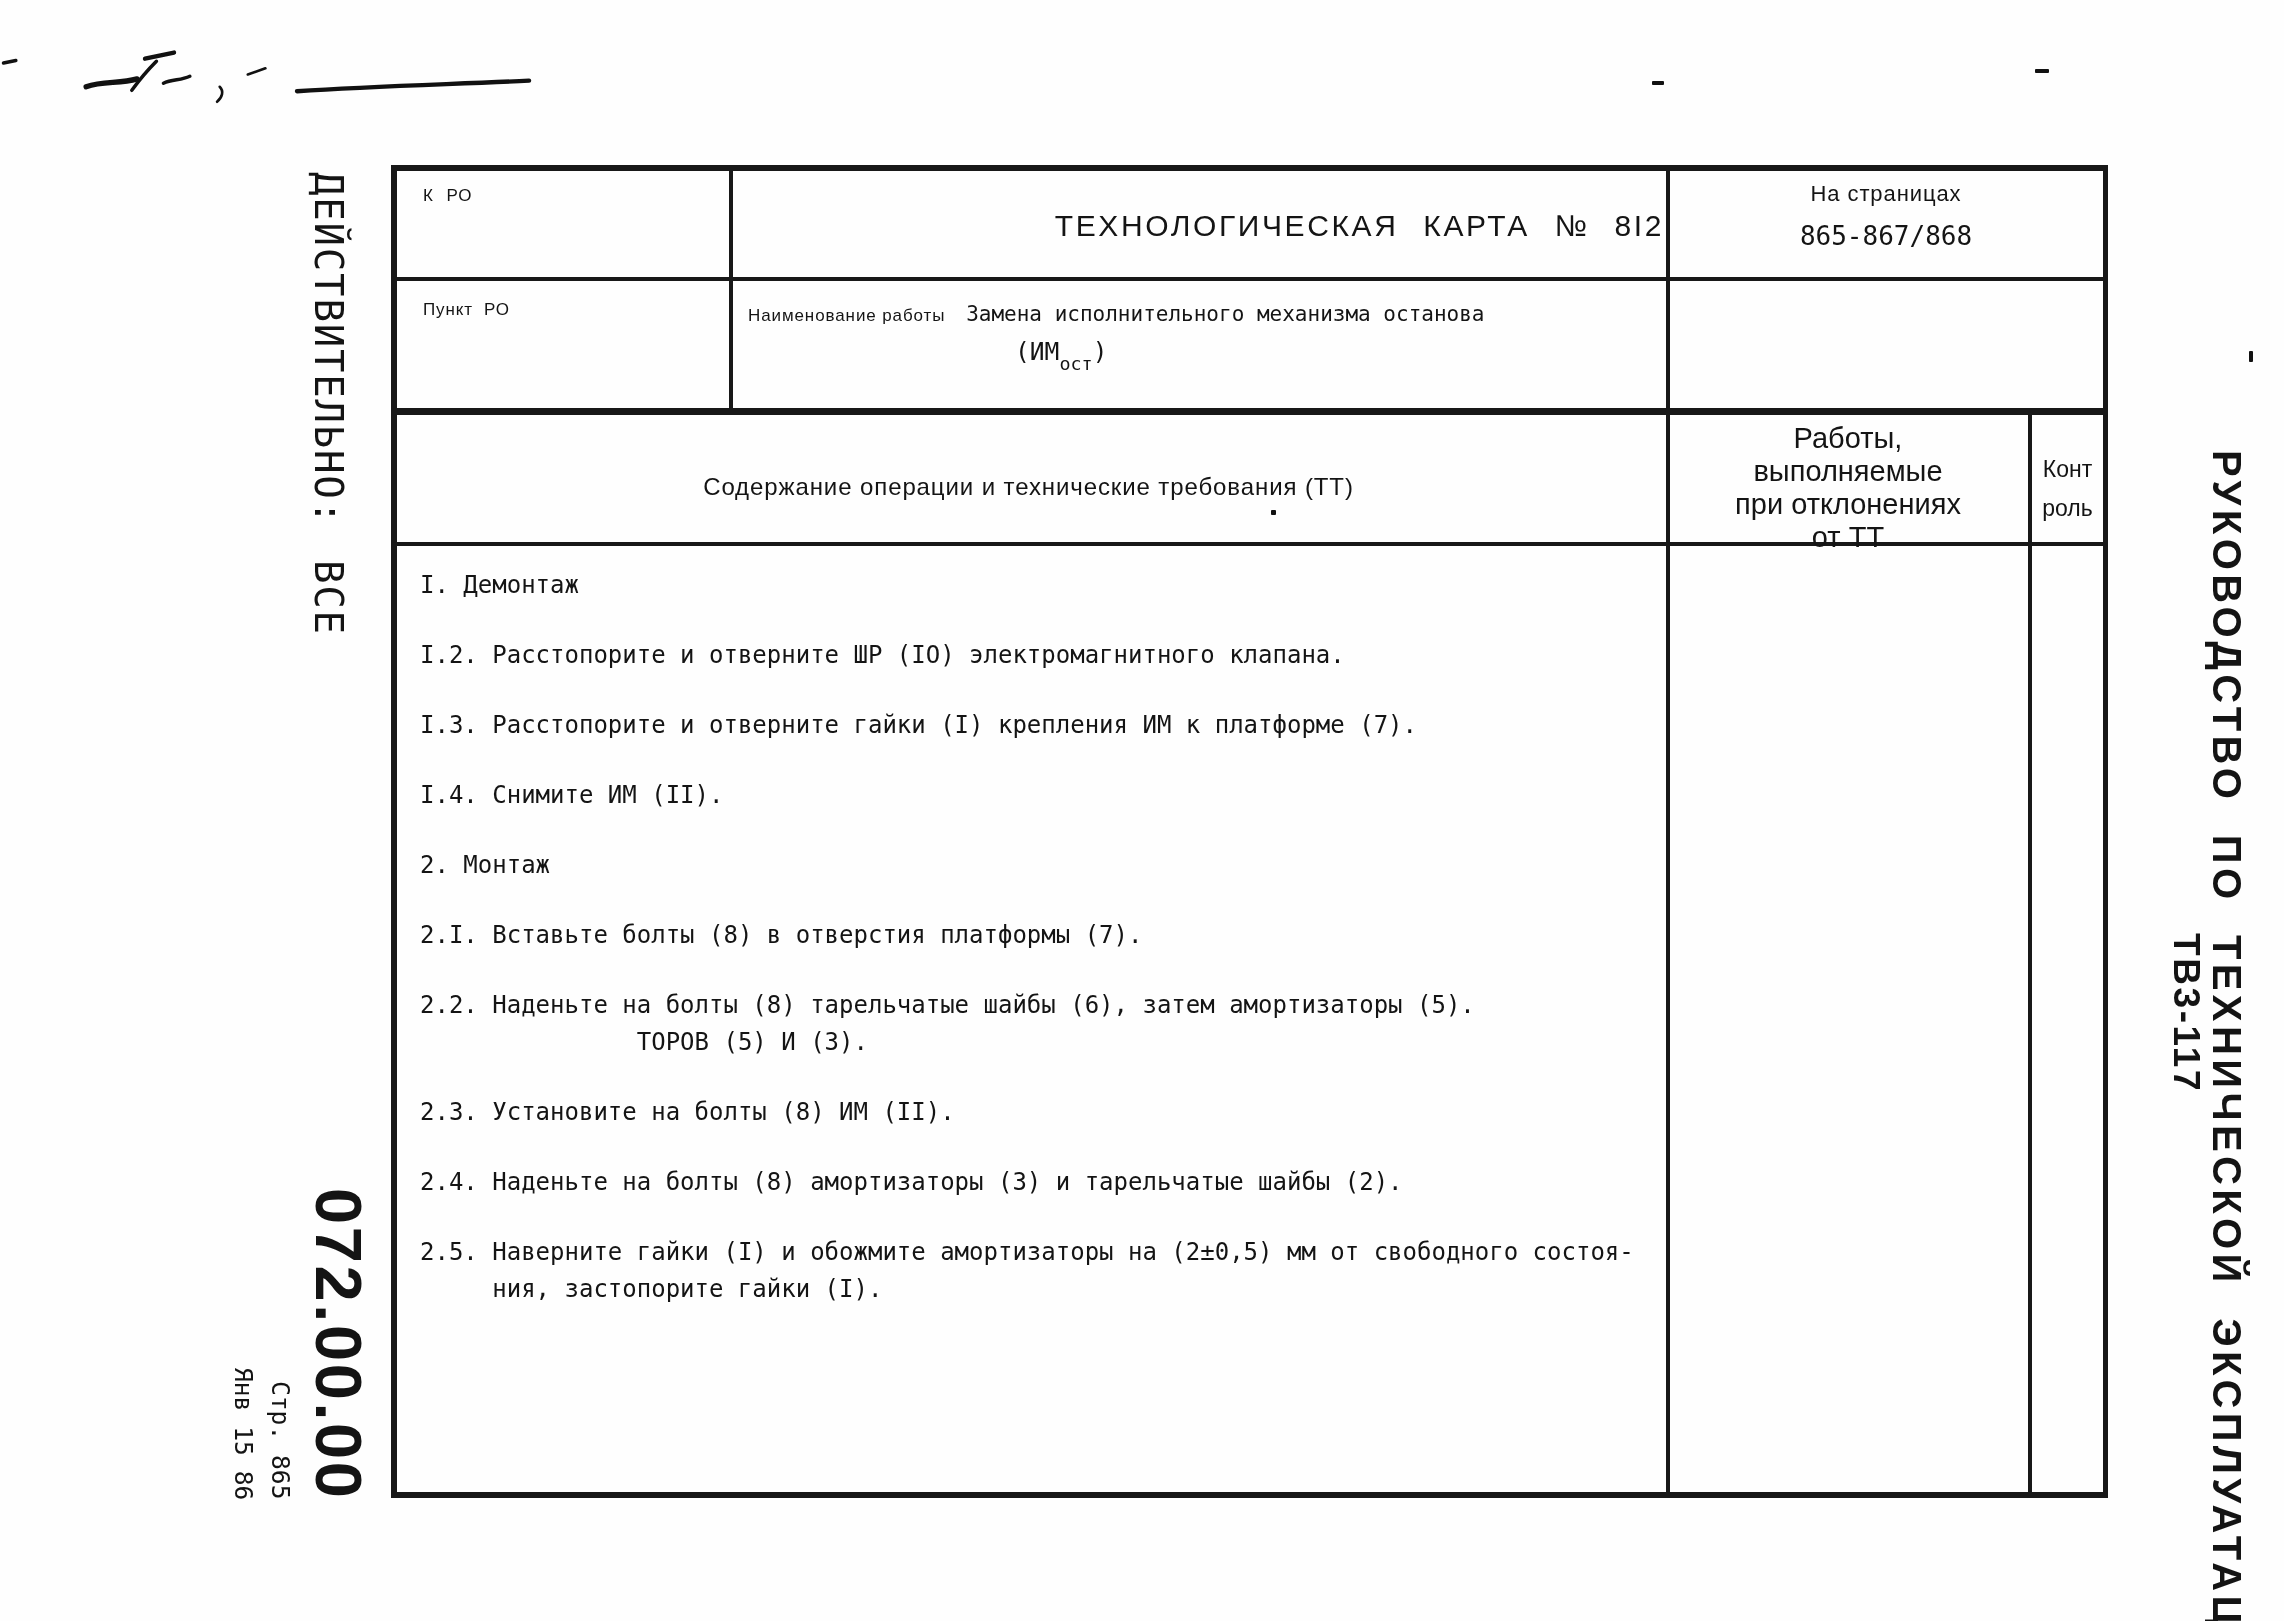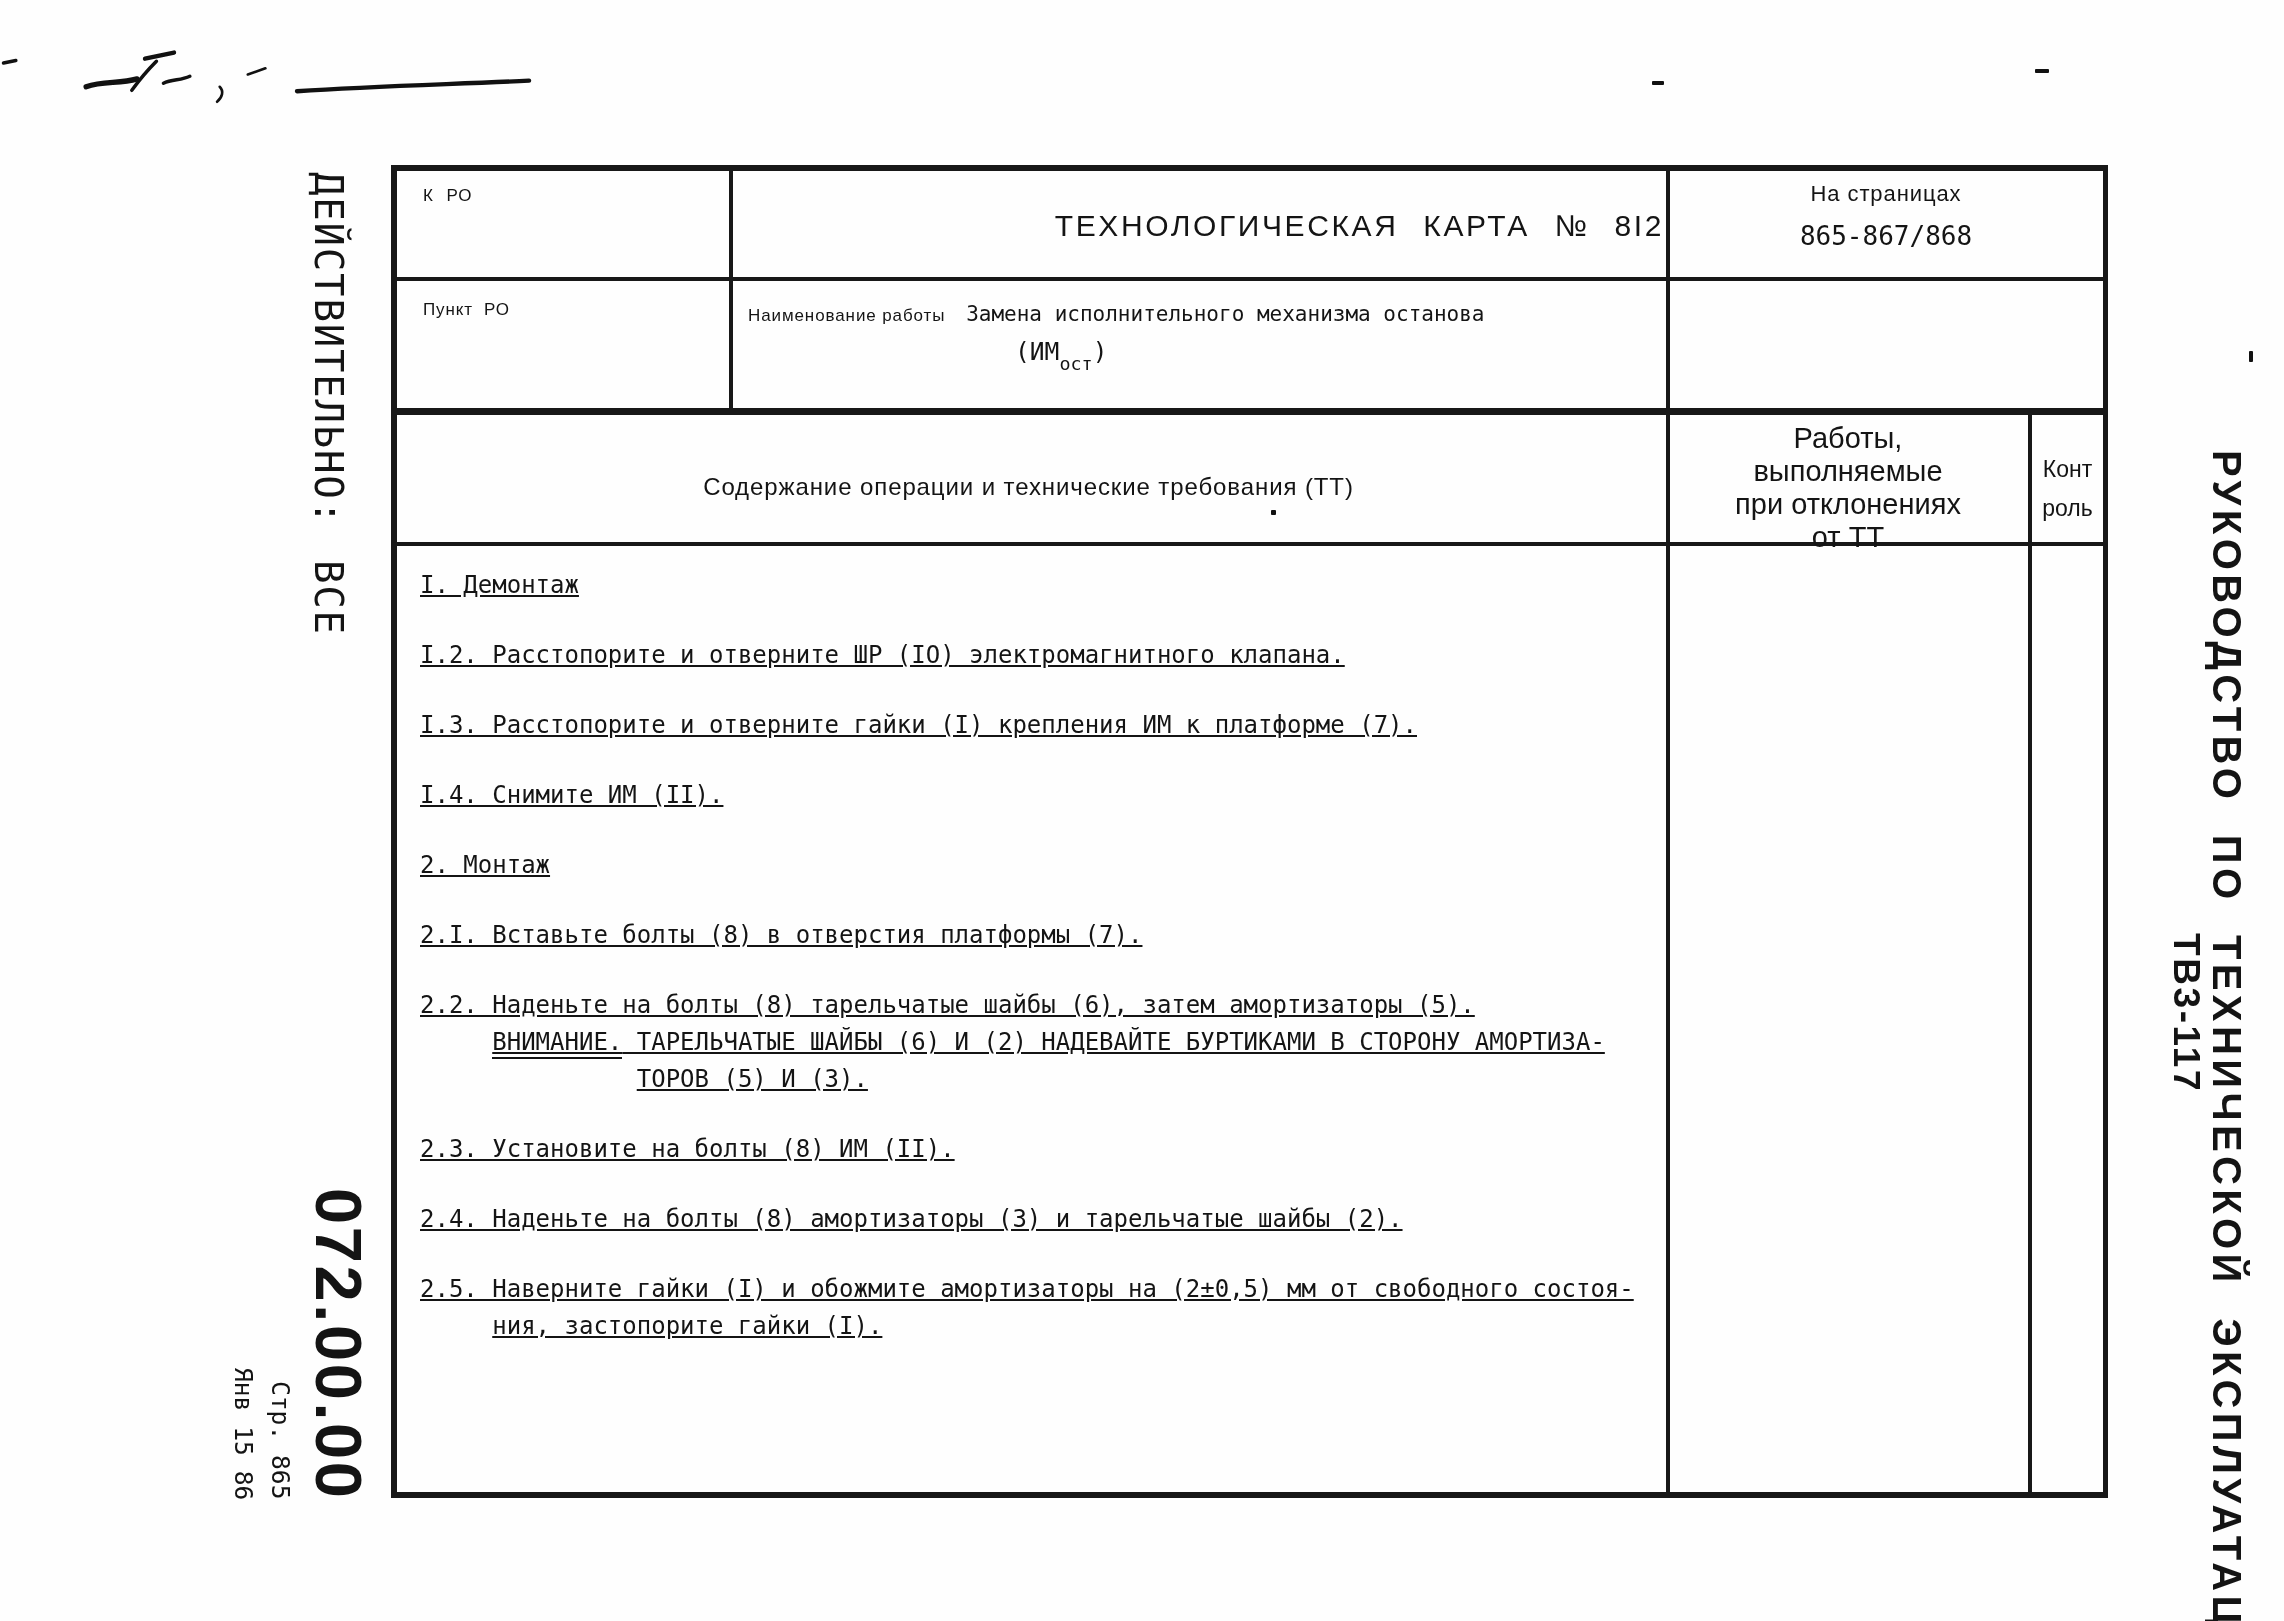--- a/index.html
+++ b/index.html
@@ -26,21 +26,21 @@
     line-height:1;
   }
   .card-title{
     font-size:30px;letter-spacing:2.6px;word-spacing:14px;
     text-align:center;
   }
   .cell-label{font-size:17px;letter-spacing:0.9px;}
   .center{text-align:center;}
   .op-list{
     position:absolute;left:420px;top:567px;width:1230px;
-    font-size:24px;line-height:37px;text-decoration:underline;
+    font-size:24px;line-height:37px;
   }
   .op-item{margin-bottom:33px;}
   .op-line{white-space:nowrap;}
   .u{border-bottom:2.6px solid #141414;padding-bottom:0.9px;}
   .sub{font-size:18.4px;vertical-align:-9.7px;}
   .mark{position:absolute;background:#111;border-radius:0.9px;}
 </style>
 </head>
 <body>
 
@@ -131,21 +131,20 @@
         <div class="op-line"><span>I.4. Снимите ИМ (II).</span></div>
       </div>
       <div class="op-item">
         <div class="op-line"><span>2. Монтаж</span></div>
       </div>
       <div class="op-item">
         <div class="op-line"><span>2.I. Вставьте болты (8) в отверстия платформы (7).</span></div>
       </div>
       <div class="op-item">
         <div class="op-line"><span>2.2. Наденьте на болты (8) тарельчатые шайбы (6), затем амортизаторы (5).</span></div>
-        <div class="op-line" style="padding-left: 5ch;"><span class="u">ВНИМАНИЕ.</span><span> ТАРЕЛЬЧАТЫЕ ШАЙБЫ (6) И (2) НАДЕВАЙТЕ БУРТИКАМИ В СТОРОНУ АМОРТИЗА-</span></div>
         <div class="op-line" style="padding-left: 15ch;"><span>ТОРОВ (5) И (3).</span></div>
       </div>
       <div class="op-item">
         <div class="op-line"><span>2.3. Установите на болты (8) ИМ (II).</span></div>
       </div>
       <div class="op-item">
         <div class="op-line"><span>2.4. Наденьте на болты (8) амортизаторы (3) и тарельчатые шайбы (2).</span></div>
       </div>
       <div class="op-item">
         <div class="op-line"><span>2.5. Наверните гайки (I) и обожмите амортизаторы на (2±0,5) мм от свободного состоя-</span></div>

